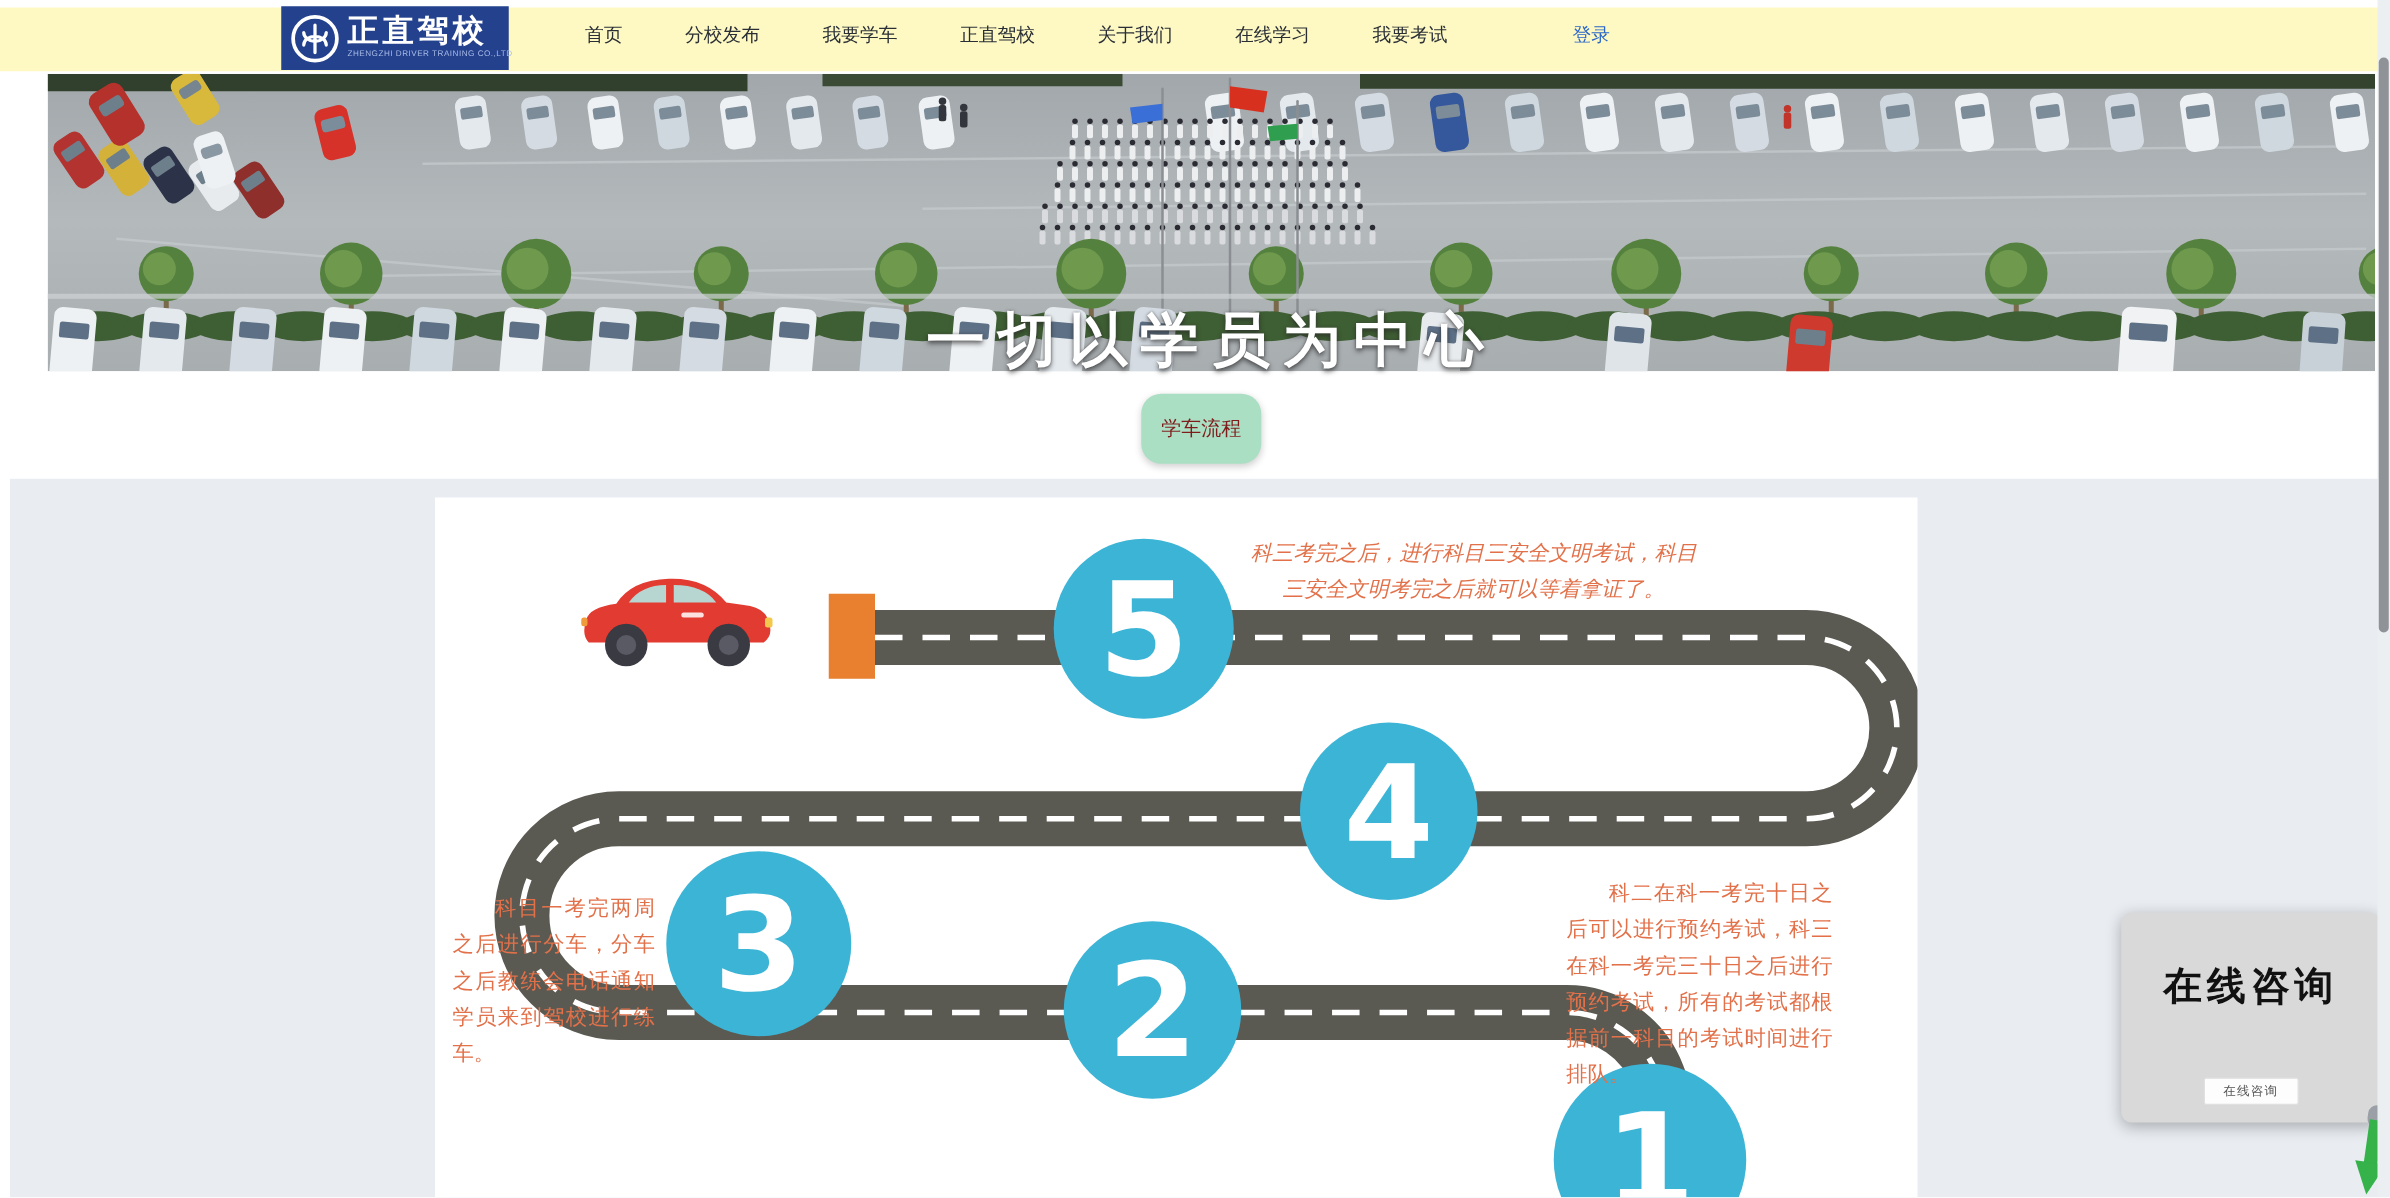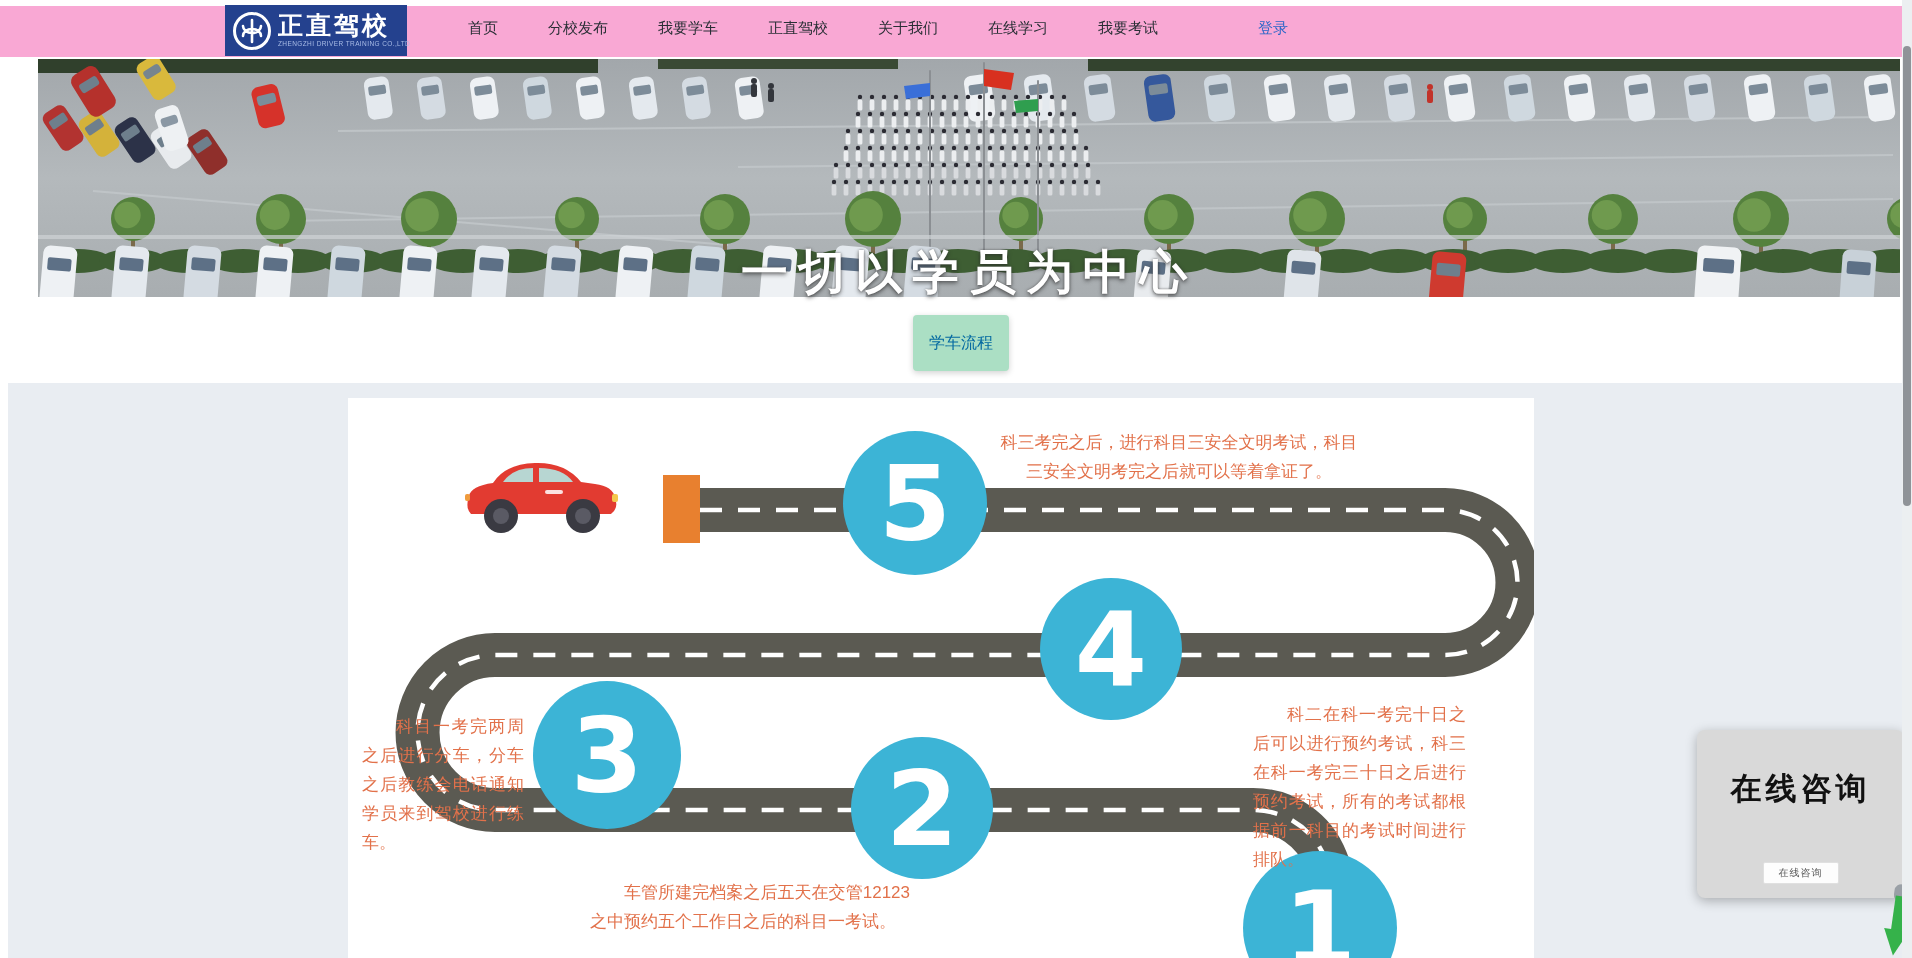--- a/index.html
+++ b/index.html
@@ -1,20 +1,20 @@
 <!DOCTYPE html>
 <html><head>
 <meta charset="utf-8">
 <style>
   html,body{margin:0;padding:0;background:#fff;}
   .page{position:relative;width:1912px;height:958px;overflow:hidden;background:#fff;
         font-family:"Liberation Sans","DejaVu Sans",sans-serif;}
 
   
-  .header{position:absolute;left:0;top:0;width:1912px;height:57px;background:#f9a8d4;}
+  .header{position:absolute;left:0;top:0;width:1912px;height:57px;background:#fef9c3;}
   .header-topgap{position:absolute;left:0;top:0;width:1912px;height:6px;background:#fff;}
   .logo{position:absolute;left:225px;top:5px;width:182px;height:51px;background:#24418e;
         display:flex;align-items:center;padding-left:8px;box-sizing:border-box;}
   .logo-emblem{width:38px;height:38px;border:3px solid #fff;border-radius:50%;
         display:flex;align-items:center;justify-content:center;box-sizing:border-box;flex:0 0 auto;}
   .logo-texts{margin-left:7px;display:flex;flex-direction:column;line-height:1;}
   .logo-cn{color:#fff;font-size:25px;font-weight:bold;letter-spacing:3px;}
   .logo-en{color:#a9bce6;font-size:6.5px;margin-top:3px;letter-spacing:.4px;white-space:nowrap;}
   .nav{position:absolute;left:468px;top:0;height:57px;display:flex;align-items:center;gap:50px;}
   .nav-item{font-size:15px;color:#2a2f36;cursor:pointer;white-space:nowrap;}
@@ -23,33 +23,33 @@
   
   .banner{position:absolute;left:38px;top:59px;width:1862px;height:274px;overflow:hidden;}
   .banner svg{display:block;}
   .banner-slogan{position:absolute;left:0;top:182px;width:100%;text-align:center;
         color:#fff;font-size:47px;font-weight:bold;letter-spacing:10px;
         font-family:"Liberation Serif","DejaVu Serif",serif;
         text-shadow:0 2px 4px rgba(40,40,40,.65),0 0 2px rgba(60,60,60,.6);}
 
   
   .flow-badge{position:absolute;left:913px;top:315px;width:96px;height:56px;background:#abdfc4;
-        border-radius:4px;display:flex;align-items:center;justify-content:center;
-        font-size:16px;color:#0369a1;box-shadow:0 2px 6px rgba(0,0,0,.18);cursor:pointer;}
+        border-radius:16px;display:flex;align-items:center;justify-content:center;
+        font-size:16px;color:#7f1d1d;box-shadow:0 2px 6px rgba(0,0,0,.18);cursor:pointer;}
 
   
   .content-panel{position:absolute;left:8px;top:383px;width:1896px;height:575px;background:#e9edf2;}
   .canvas{position:absolute;left:348px;top:398px;width:1186px;height:560px;background:#fff;}
   .canvas svg{display:block;}
   .num-text{font-family:"DejaVu Sans","Liberation Sans",sans-serif;font-weight:900;
         font-size:104px;fill:#fff;text-anchor:middle;}
   .step-text{position:absolute;color:#e2714a;font-size:17px;line-height:29px;
         overflow-wrap:anywhere;}
   .step-text.indent{text-indent:2em;text-align:justify;}
-  .step-text.center{text-align:center;}
+  .step-text.center{text-align:center;font-style:italic;}
 
   
   .consult{position:absolute;left:1697px;top:730px;width:207px;height:168px;background:#d9d9d9;
         border-radius:8px;box-shadow:0 3px 12px rgba(0,0,0,.28);}
   .consult-title{position:absolute;left:0;top:38px;width:100%;text-align:center;
         font-size:31px;font-weight:bold;color:#111;letter-spacing:4px;}
   .consult-btn{position:absolute;left:50%;transform:translateX(-50%);top:132px;width:74px;height:20px;
         background:#fdfdfd;border:1px solid #e0e0e0;border-radius:2px;font-size:10px;color:#555;
         display:flex;align-items:center;justify-content:center;cursor:pointer;letter-spacing:1px;}
 
@@ -717,21 +717,20 @@
       <g>
         <circle cx="972" cy="530" r="77" fill="#3cb4d6"></circle>
         <text class="num-text" x="972" y="567">1</text>
       </g>
     </svg>
   </div>
 
   <div class="step-text center" style="left:993px;top:428px;width:372px;">科三考完之后，进行科目三安全文明考试，科目三安全文明考完之后就可以等着拿证了。</div>
   <div class="step-text indent" style="left:362px;top:712px;width:162px;">科目一考完两周之后进行分车，分车之后教练会电话通知学员来到驾校进行练车。</div>
   <div class="step-text indent" style="left:1253px;top:700px;width:213px;">科二在科一考完十日之后可以进行预约考试，科三在科一考完三十日之后进行预约考试，所有的考试都根据前一科目的考试时间进行排队。</div>
-  <div class="step-text indent" style="left:590px;top:878px;width:320px;">车管所建完档案之后五天在交管12123之中预约五个工作日之后的科目一考试。</div>
 
   <div class="consult">
     <div class="consult-title">在线咨询</div>
     <div class="consult-btn">在线咨询</div>
   </div>
 
 
   <div class="green-arrow">
     <svg width="28" height="74" viewBox="0 0 28 74">
       <rect x="6" y="0" width="15" height="18" rx="7" fill="#9aa0a6"></rect>

